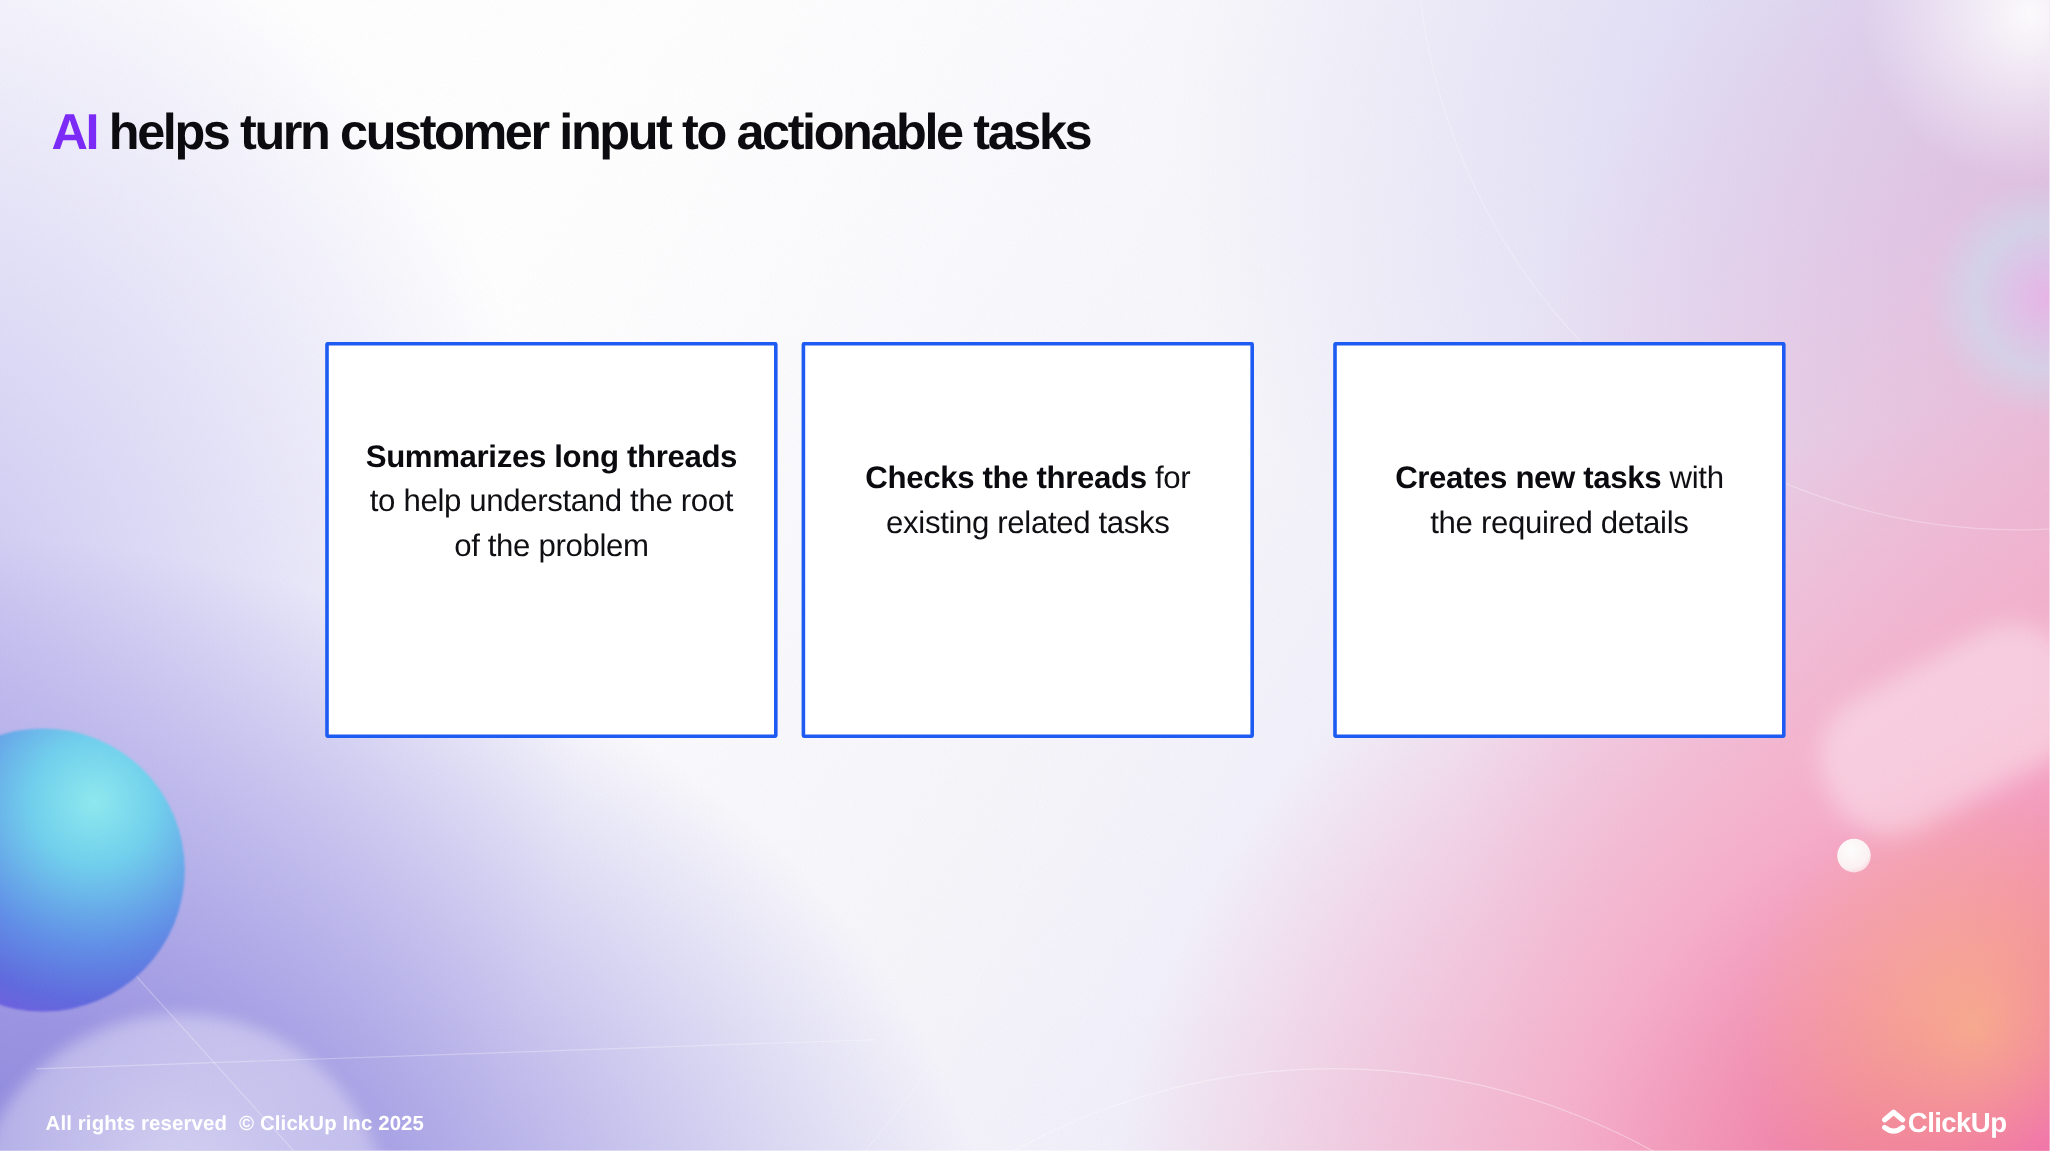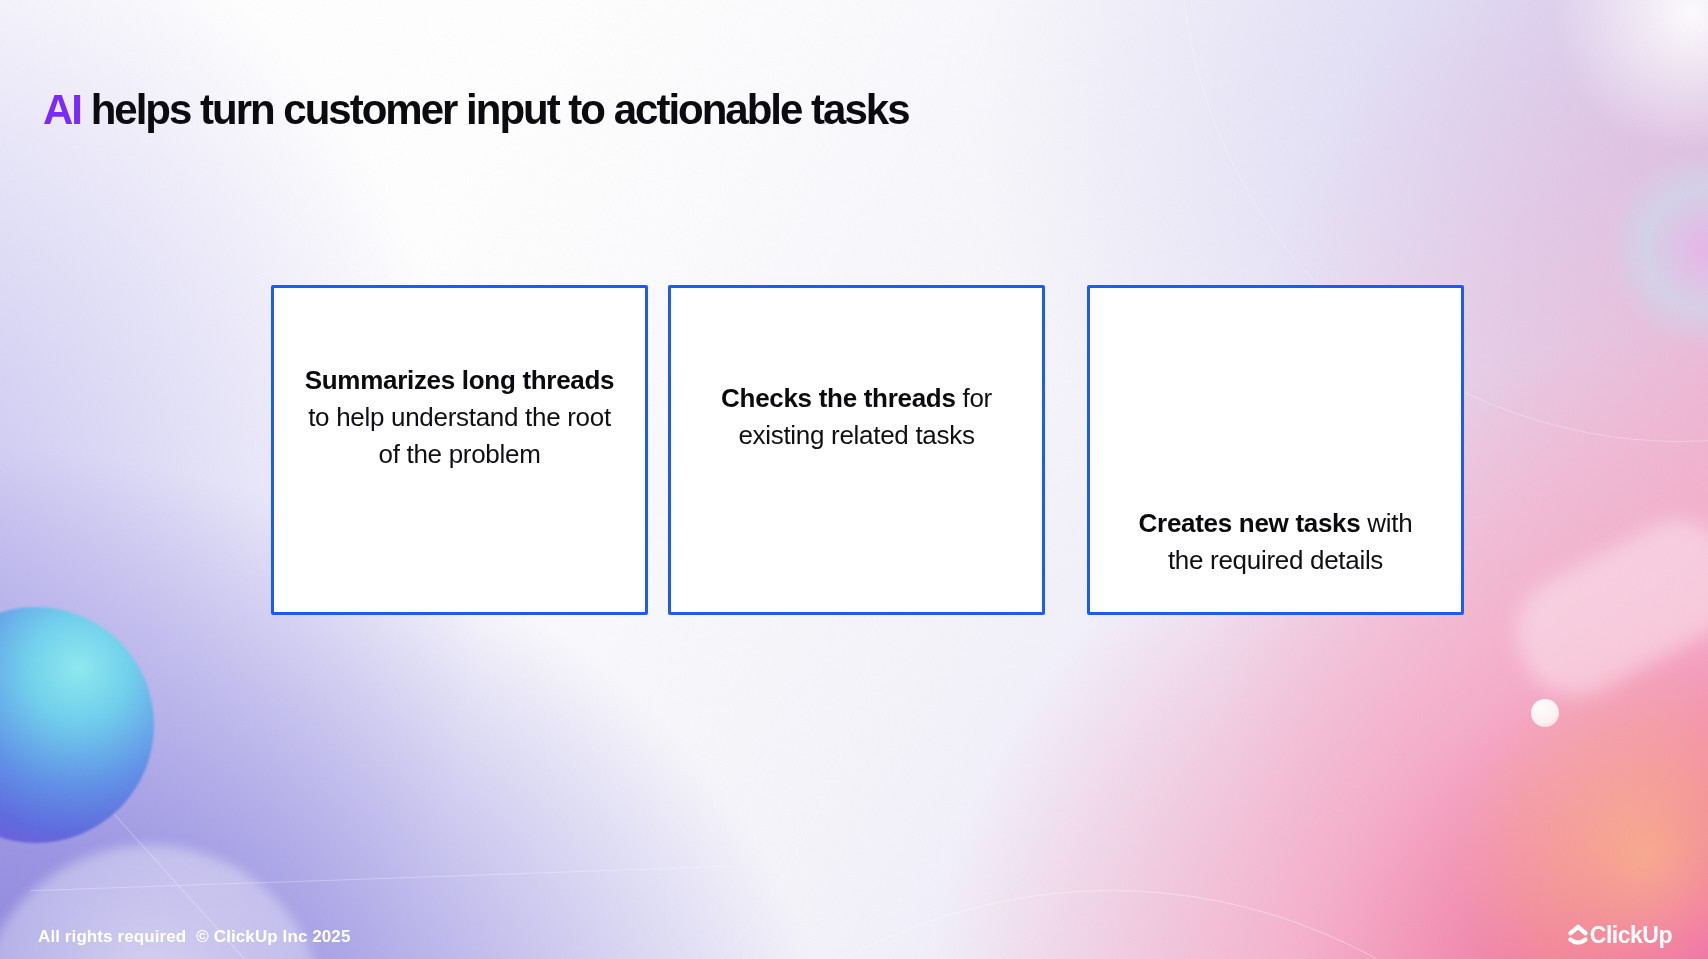--- a/index.html
+++ b/index.html
@@ -57,21 +57,21 @@
   }
   .title .hl{color:#7c2bf7;}
 
   .card{
     position:absolute;top:285px;width:377px;height:330px;box-sizing:border-box;
     background:#ffffff;border:3px solid #1e5bf2;border-radius:2px;
     display:flex;align-items:center;justify-content:center;
   }
   .card-1{left:223px;margin-left:48px;}
   .card-2{left:668px;}
-  .card-3{left:1087px;align-items:flex-end;}
+  .card-3{left:1111px;}
   .card p{
     margin:0;width:312px;text-align:center;transform:translateY(-33px);
     font-size:26px;line-height:37px;letter-spacing:-0.3px;color:#101014;font-weight:normal;
   }
   .card p strong{font-weight:bold;color:#0b0b0f;}
 
   .footer-left{
     position:absolute;left:38px;bottom:12px;color:#ffffff;
     font-size:17px;font-weight:bold;letter-spacing:0.1px;
   }
@@ -108,21 +108,21 @@
   <p><strong>Summarizes long threads</strong><span> to help understand the root of the problem</span></p>
 </div>
 <div class="card card-2">
   <p><strong>Checks the threads</strong><span> for existing related tasks</span></p>
 </div>
 <div class="card card-3">
   <p><strong>Creates new tasks</strong><span> with the required details</span></p>
 </div>
 
 <div class="footer-left">
-  <span>All rights required</span><span class="copy">© ClickUp Inc 2025</span>
+  <span>All rights reserved</span><span class="copy">© ClickUp Inc 2025</span>
 </div>
 
 <div class="brand">
   <svg width="24" height="26" viewBox="0 0 24 26">
     <path d="M4.6 10.2 L12 3.8 L19.4 10.2" fill="none" stroke="#ffffff" stroke-width="4.4" stroke-linecap="round" stroke-linejoin="round"></path>
     <path d="M4.6 16.6 Q12 22.6 19.4 16.6" fill="none" stroke="#ffffff" stroke-width="4.4" stroke-linecap="round"></path>
   </svg>
   <span class="word">ClickUp</span>
 </div>
 

